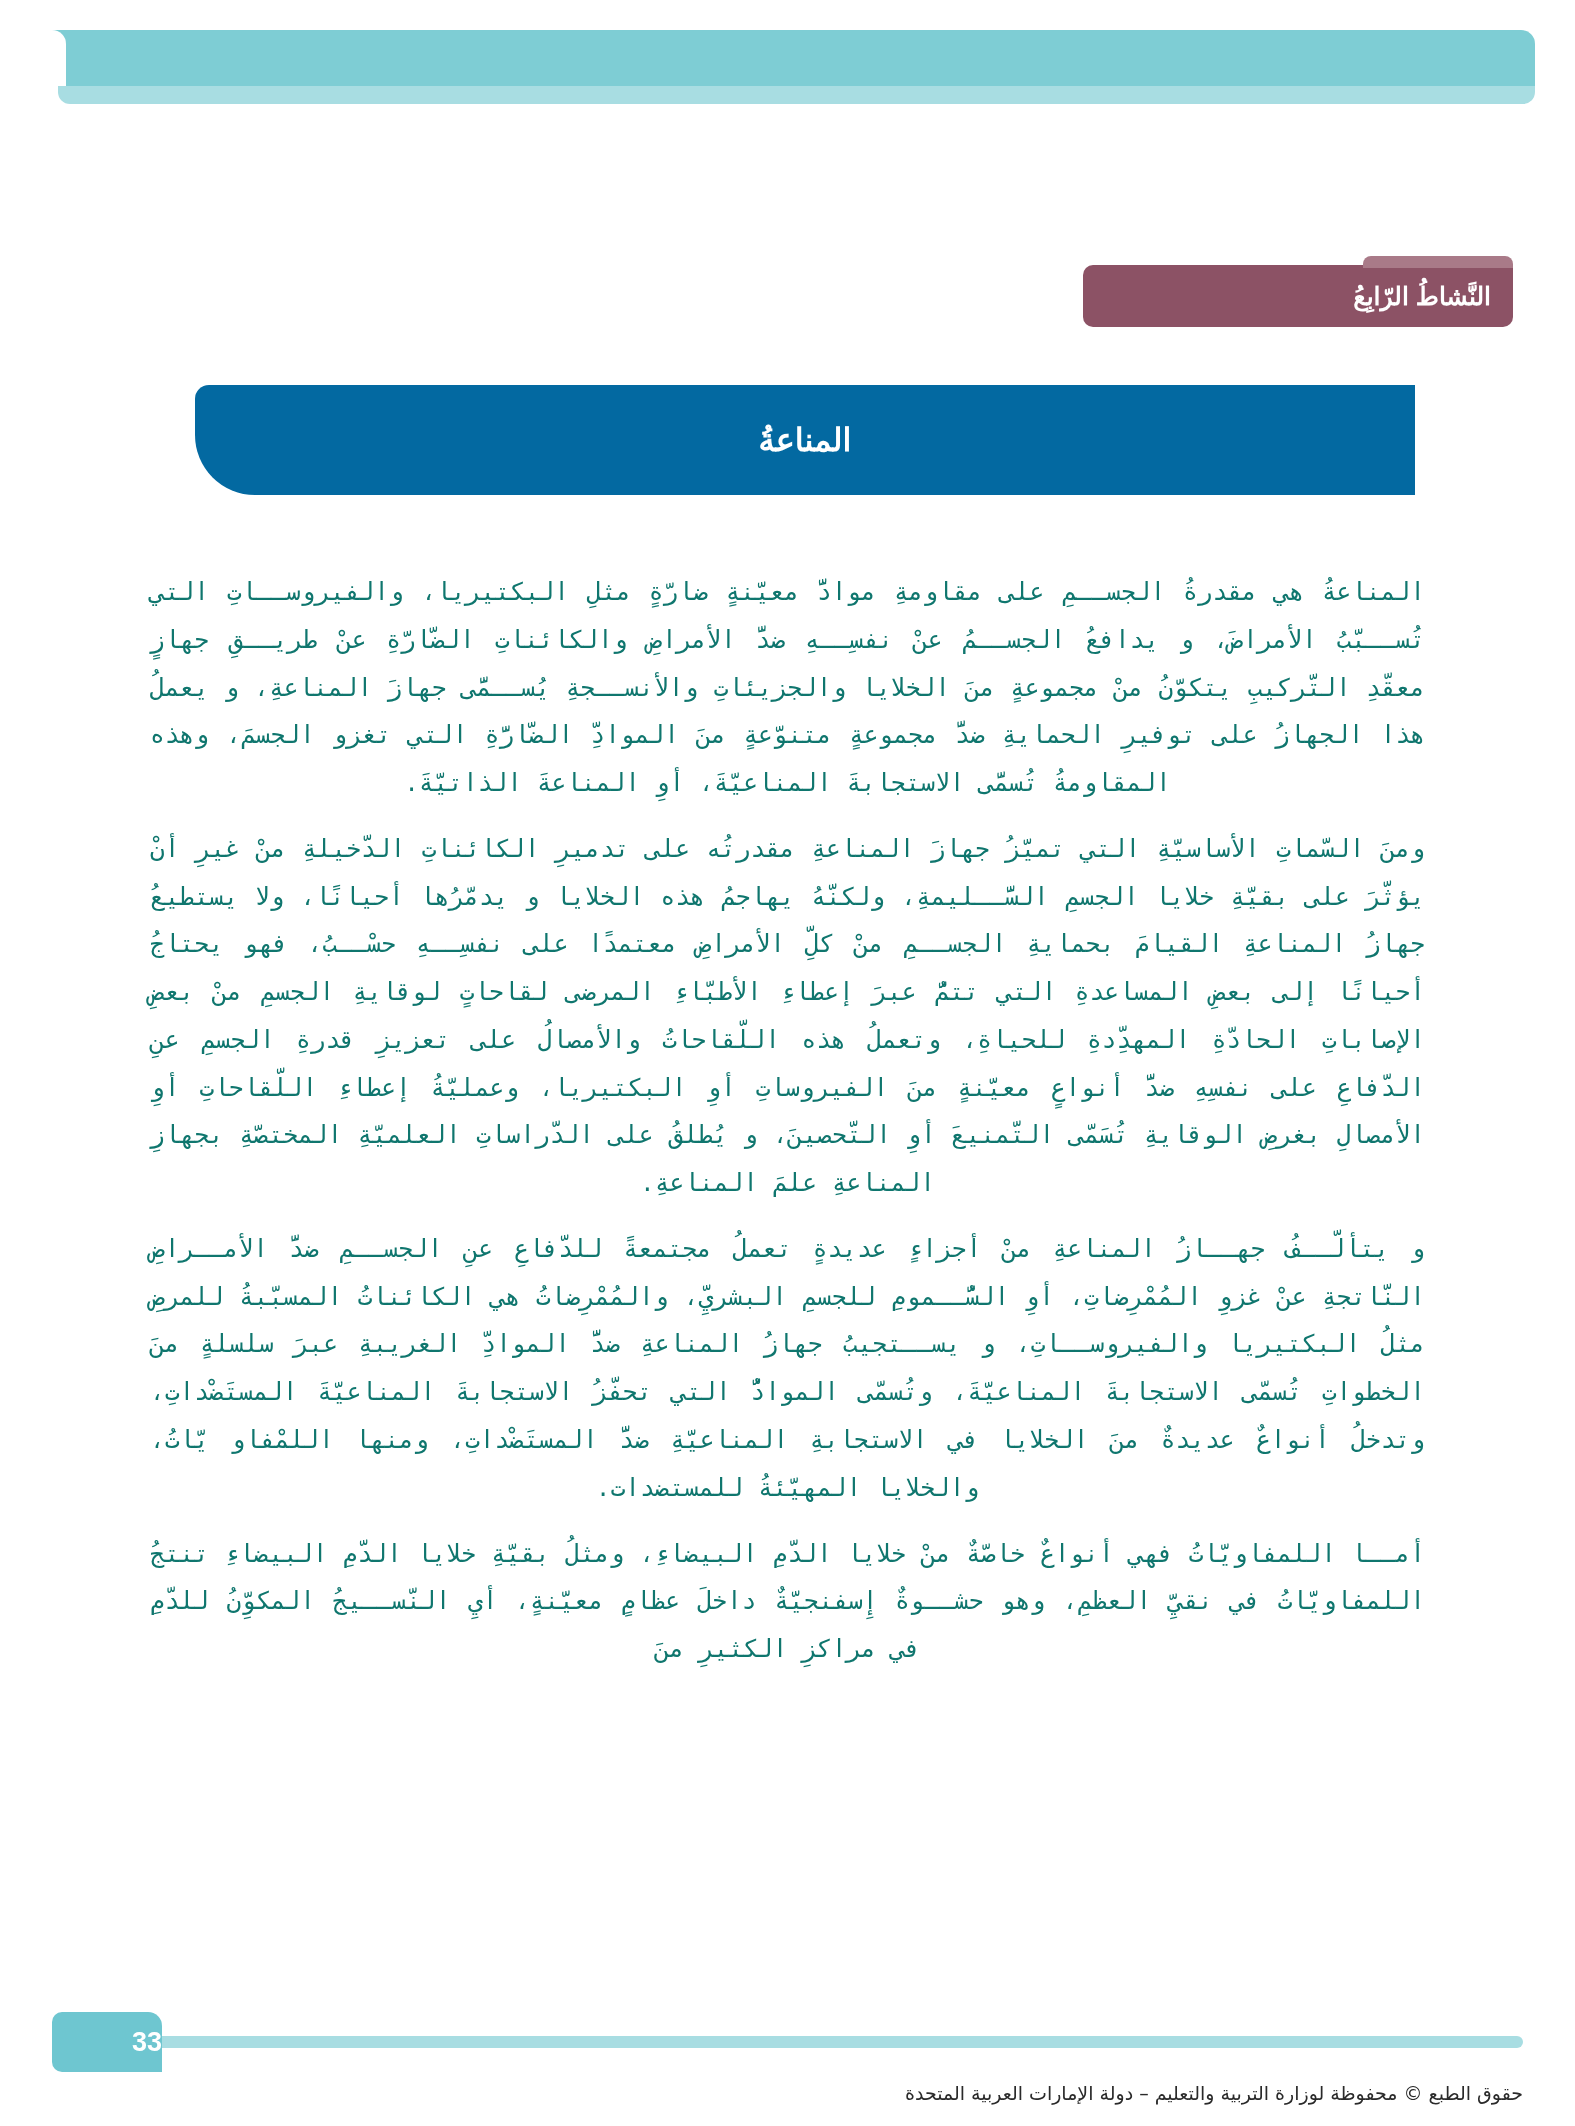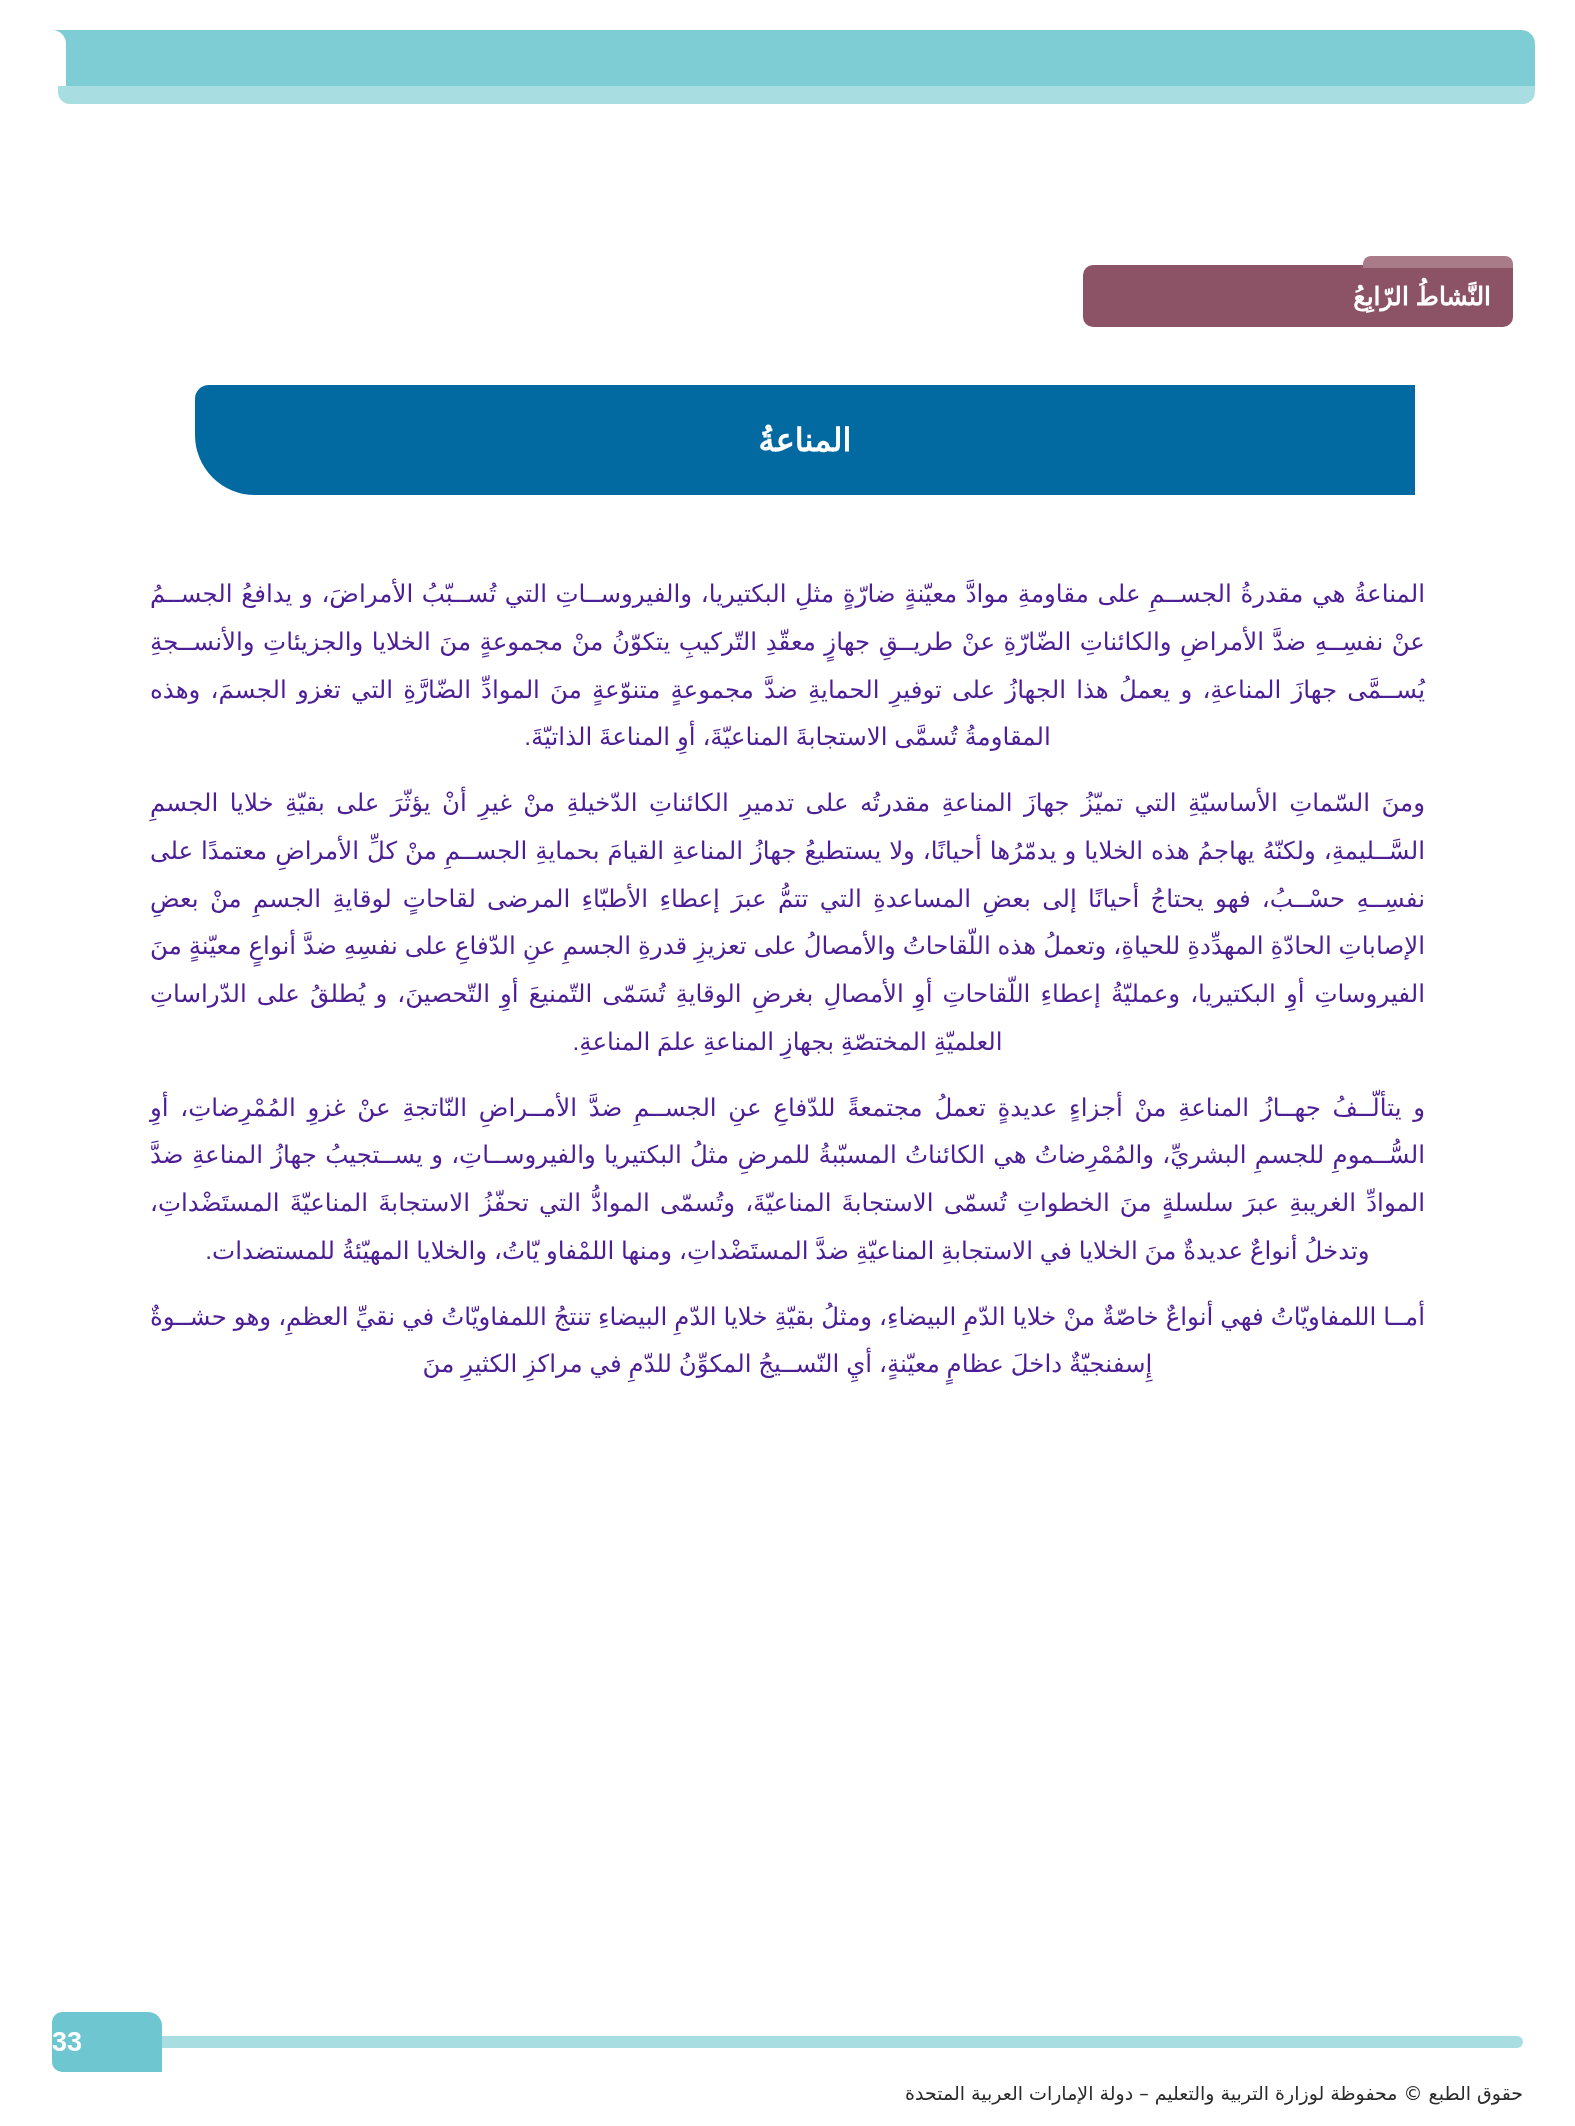--- a/index.html
+++ b/index.html
@@ -103,24 +103,24 @@
   }
 
   
   .content {
     position: absolute;
     top: 570px;
     right: 150px;
     left: 150px;
     text-align: justify;
     text-align-last: center;
-    color: #4c1d95;
+    color: #0f766e;
     font-size: 24.5px;
     line-height: 1.95;
-    font-family: Liberation Sans, sans-serif;
+    font-family: Liberation Mono, monospace;
   }
   .content p {
     margin: 0 0 18px 0;
     text-align: justify;
   }
   .content p:last-child {
     margin-bottom: 0;
   }
 
   
@@ -136,21 +136,21 @@
   .page-tab {
     position: absolute;
     bottom: 54px;
     left: 52px;
     width: 110px;
     height: 60px;
     background: #6ec6d0;
     border-radius: 10px 14px 0 10px;
     display: flex;
     align-items: center;
-    justify-content: flex-end;
+    justify-content: flex-start;
   }
   .page-tab .page-number {
     color: #ffffff;
     font-size: 27px;
     font-weight: bold;
   }
   .copyright {
     position: absolute;
     bottom: 22px;
     right: 52px;

